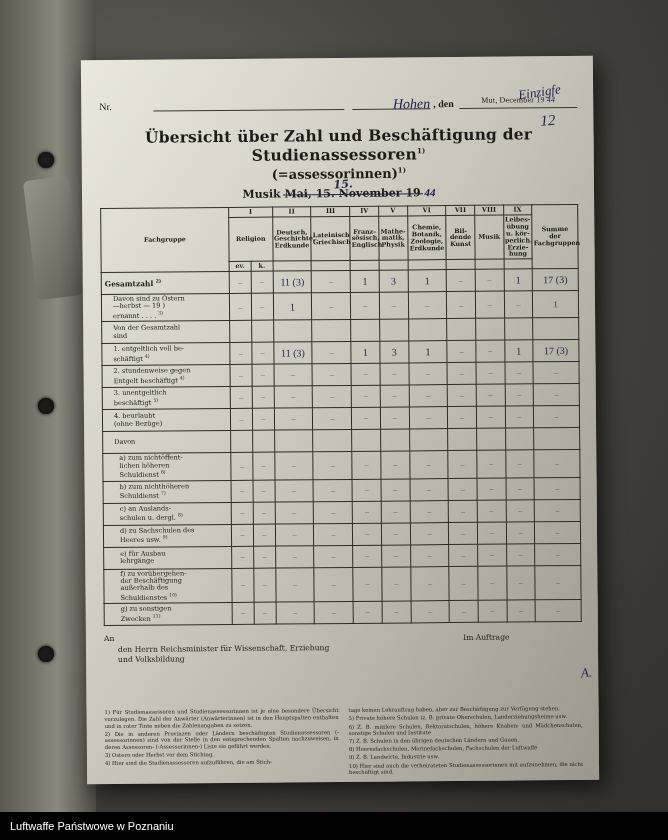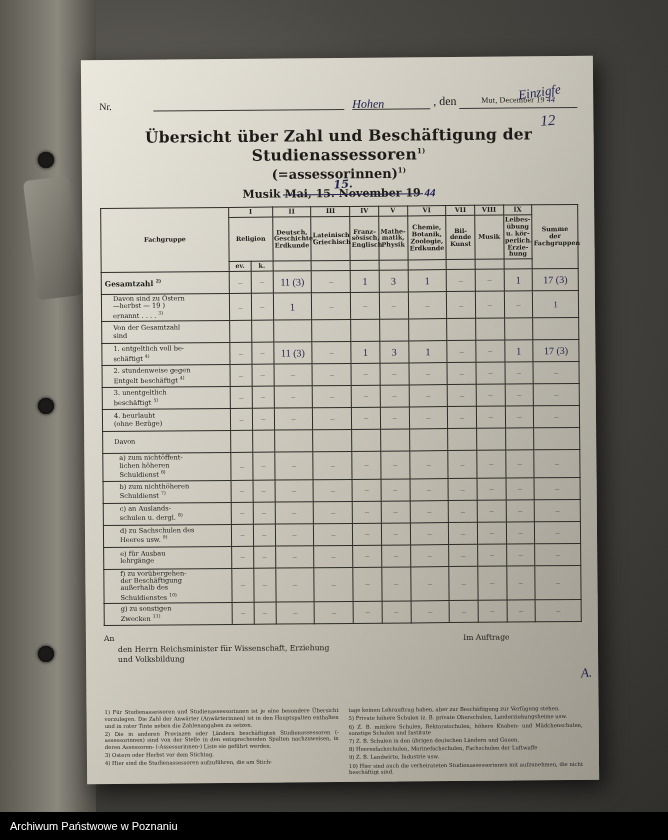--- a/index.html
+++ b/index.html
@@ -47,23 +47,23 @@
     background:linear-gradient(110deg,rgba(255,255,255,.18),rgba(0,0,0,.10) 55%,rgba(0,0,0,.25));
     pointer-events:none;
   }
   .inner{position:absolute;left:18px;top:10px;width:478px;}
   
   .toprow{
     display:flex;align-items:flex-end;font-size:8px;margin-top:24px;height:18px;
   }
   .nr-label{width:54px;font-size:10px;}
   .nr-line{flex:1;border-bottom:1px solid #3a3832;height:12px;margin-right:8px;}
-  .date-place{width:78px;border-bottom:1px solid #3a3832;height:12px;text-align:left;
-    font-family:"Liberation Serif",serif;font-style:italic;font-size:12px;}
-  .den{width:26px;font-size:12px;padding-left:3px;}
+  .date-place{width:78px;border-bottom:1px solid #3a3832;height:12px;text-align:right;
+    font-family:"Liberation Serif",serif;font-style:italic;font-size:14px;}
+  .den{width:26px;font-size:10px;padding-left:3px;font-weight:bold;}
   .date-line{width:118px;border-bottom:1px solid #3a3832;height:12px;font-size:8px;
     text-align:center;letter-spacing:.2px;}
   .hand{font-family:"Liberation Serif",serif;font-style:italic;color:#1a1a4d;}
   
   .scribble-a{
     position:absolute;right:16px;top:18px;font-style:italic;font-size:13px;
     color:#23234f;transform:rotate(-8deg);
   }
   .scribble-b{
     position:absolute;right:22px;top:46px;font-style:italic;font-size:15px;
@@ -505,13 +505,13 @@
           <p>7) Z. B. Schulen in den übrigen deutschen Ländern und Gauen.</p>
           <p>8) Heeresfachschulen, Marinefachschulen, Fachschulen der Luftwaffe</p>
           <p>9) Z. B. Landwirte, Industrie usw.</p>
           <p>10) Hier sind auch die verheirateten Studienassessorinnen mit aufzunehmen, die nicht beschäftigt sind.</p>
         </div>
     </div>
 
   </div>
 </div>
 
-<div id="caption">Archiwum Państwowe w Poznaniu</div>
+<div id="caption">Luftwaffe Państwowe w Poznaniu</div>
 
 </body></html>

